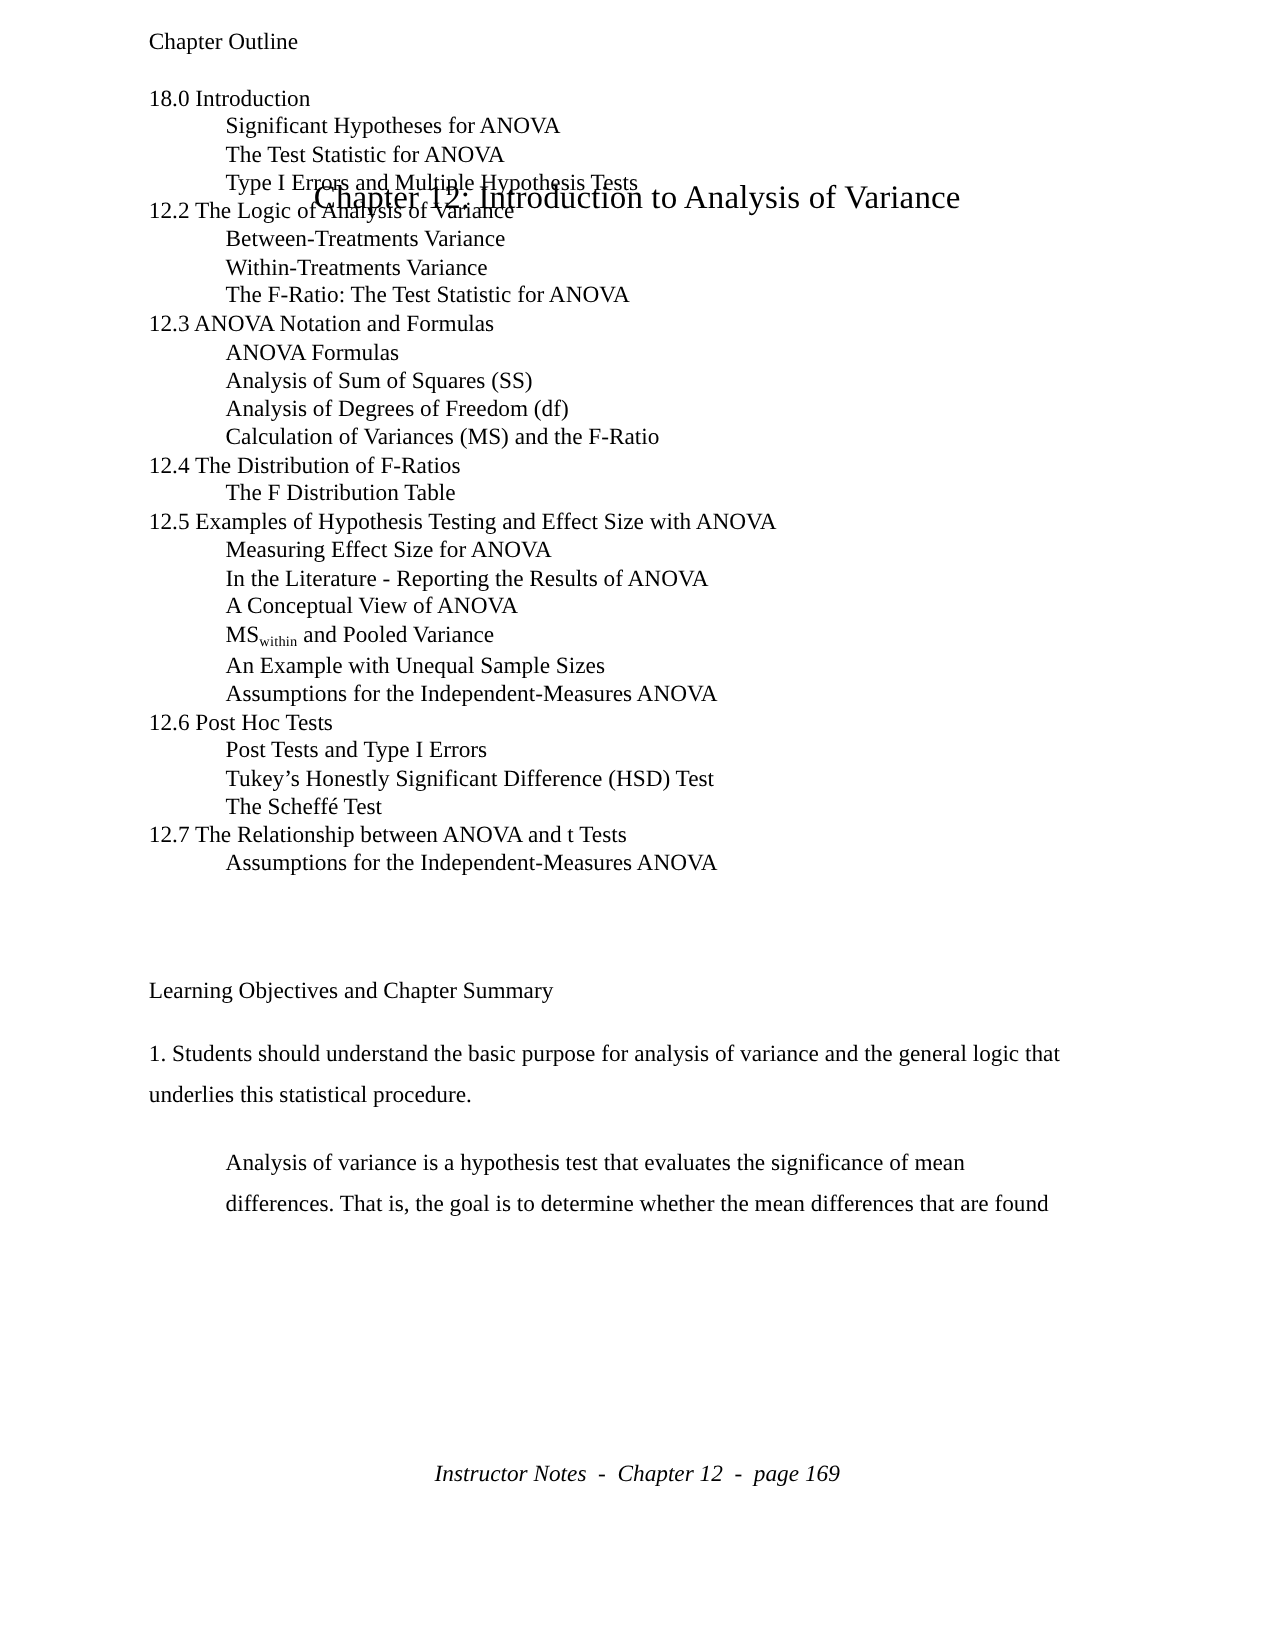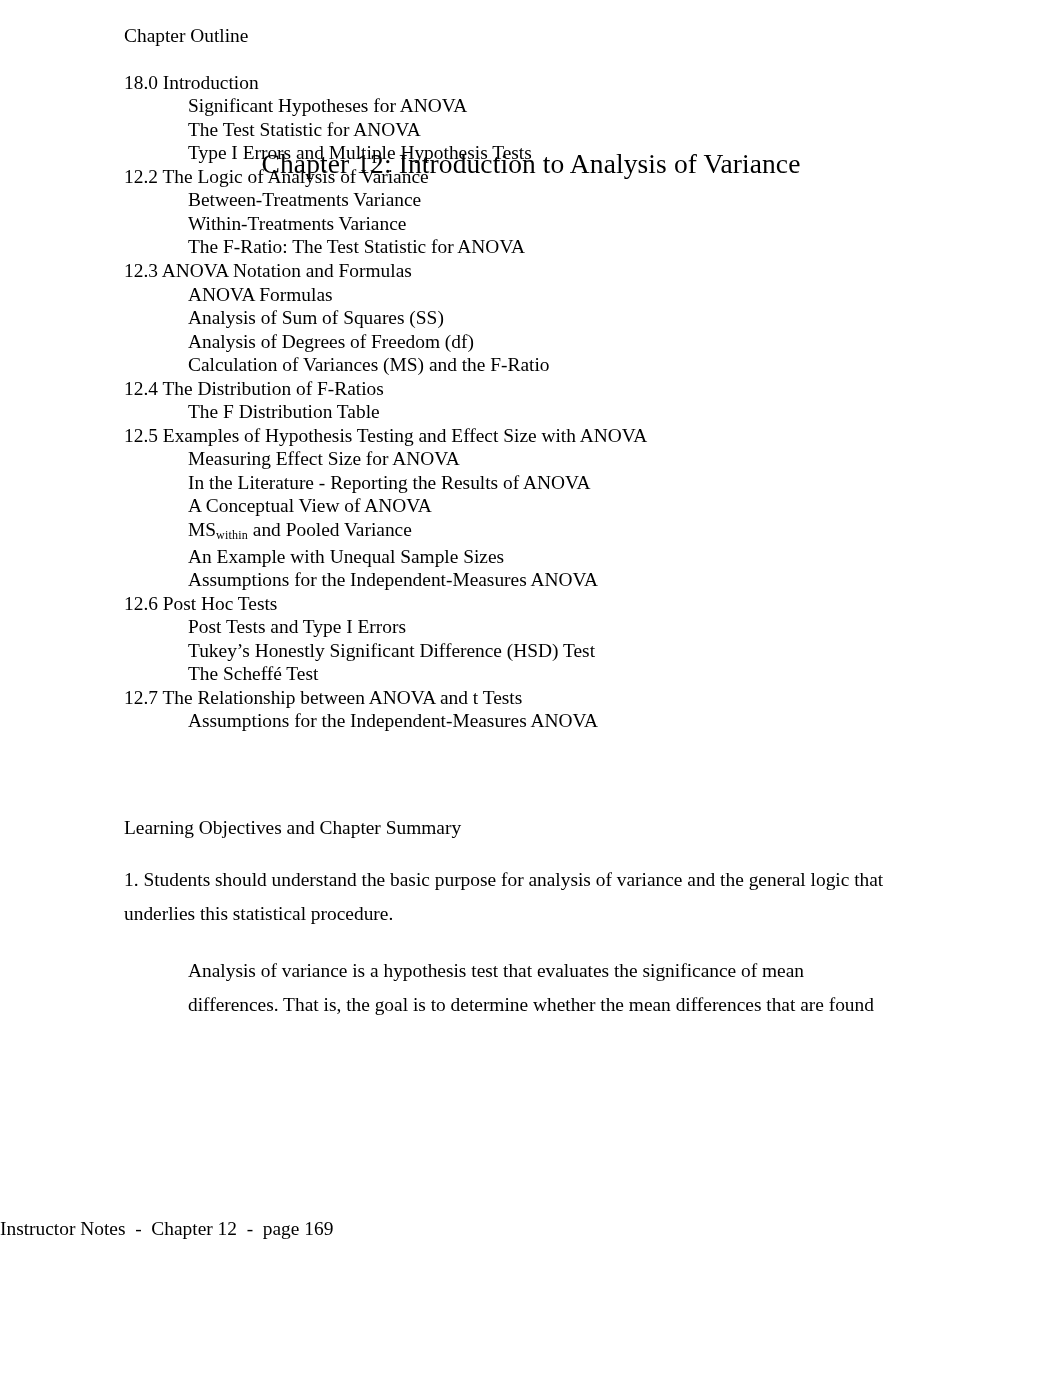--- a/index.html
+++ b/index.html
@@ -91,23 +91,25 @@
     width: 752px;
     box-sizing: border-box;
   }
 
   
   .footer {
     position: absolute;
     left: 0;
     right: 0;
     top: 1217px;
+    text-align: center;
     font-size: 19.4px;
     line-height: 24px;
     white-space: pre;
+    font-style: italic;
   }
 </style>
 </head>
 <body>
 
 <div class="page">
 
   <h1 class="doc-title">Chapter 12: Introduction to Analysis of Variance</h1>
 
   <div class="content">

